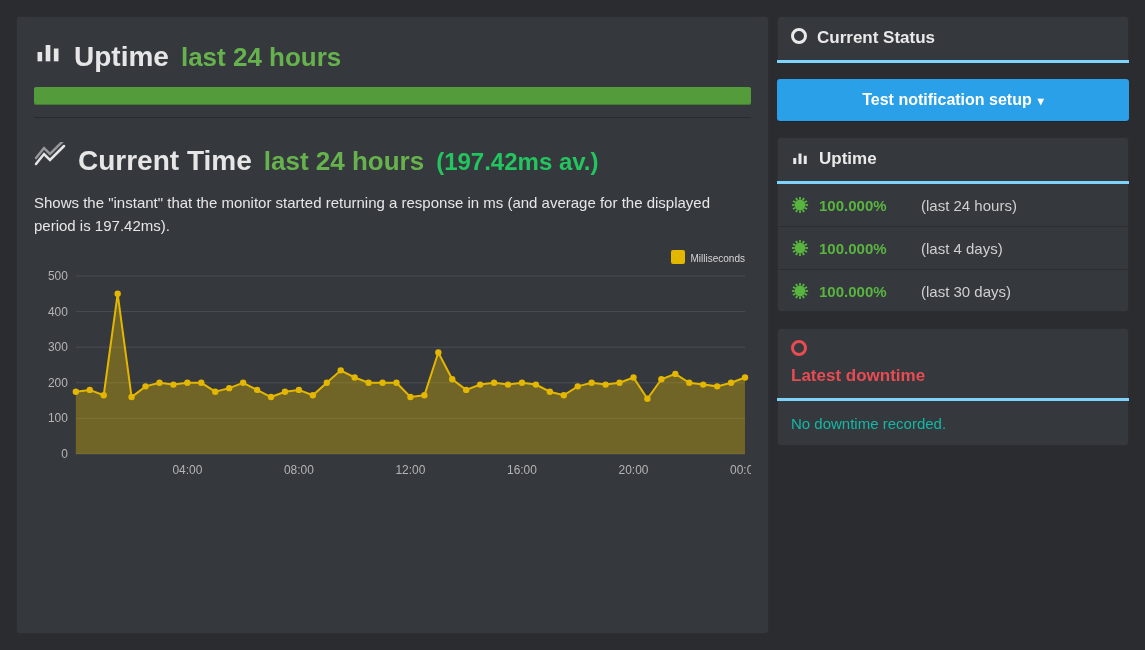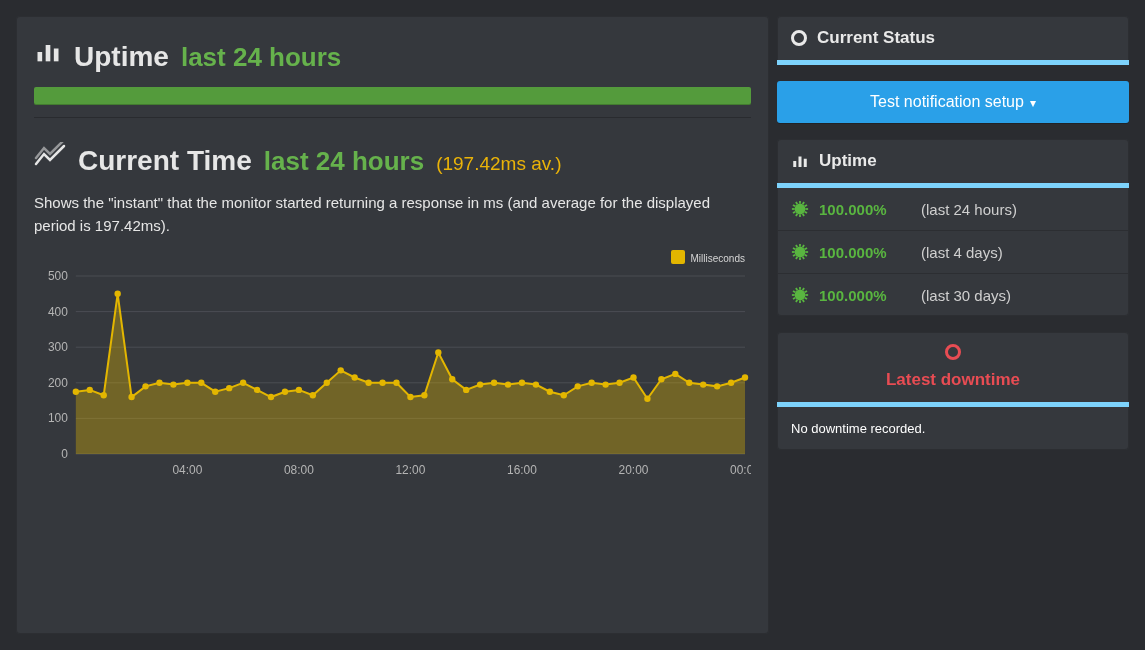--- a/index.html
+++ b/index.html
@@ -51,23 +51,23 @@
     font-size: 28px;
     font-weight: 700;
     color: #e6e6e6;
   }
   .sec-head .sub {
     font-size: 26px;
     font-weight: 600;
     color: #66b24c;
   }
   .sec-head .sub2 {
-    font-size: 19px;
-    font-weight: 400;
-    color: #eab308;
+    font-size: 24px;
+    font-weight: 700;
+    color: #22c55e;
   }
   
   .uptime-bar {
     height: 18px;
     width: 100%;
     background: #549b3c;
     border-radius: 2px;
     box-shadow: inset 0 -1px 0 rgba(0,0,0,.2);
   }
   hr.sep { border: none; border-top: 1px solid #292b2f; margin: 12px 0 24px; }
@@ -77,53 +77,53 @@
   .legend .swatch { display:inline-block; width:14px; height:14px; background:#e3b600; vertical-align:-2px; margin-right:6px; border-radius:2px;}
   .chart-wrap { position:relative; height:210px; margin-top:2px;}
   svg.chart { width:100%; height:100%; display:block; }
   .grid line { stroke:#4a4d53; stroke-width:1;}
   .area { fill: rgba(227,182,0,.35); }
   .line { stroke:#e3b600; stroke-width:2; fill:none;}
   .dot  { fill:#e3b600; }
 
   
   .panel-header {
-    display:flex; align-items:center; gap:10px;
+    display:flex; align-items:flex-start; gap:10px;
     padding: 12px 14px;
-    border-bottom: 5px solid #7dd3fc;
+    border-bottom: 3px solid #7dd3fc;
     font-size: 17px; font-weight:700; color:#e9e9e9;
   }
   .panel-header.danger { color:#e84c53;flex-direction:column; }
   .panel-body { padding: 14px; }
   .status-up {
     display:flex; align-items:center; gap:18px;
     font-size: 36px; font-weight:800; color:#59b540;
     padding: 6px 2px 10px;
   }
   .since { color:#cfcfcf; font-size:14px; }
   .btn-notify {
     display:block; width:100%;
     background:#2aa0e8; color:#fff; border:none;
     border-radius:3px;
     padding: 12px 10px;
-    font-size:16px; font-weight:400;
+    font-size:16px; font-weight:700;
     cursor:pointer;
     box-shadow: 0 1px 0 rgba(0,0,0,.2);
   }
   .btn-notify .caret { margin-left:6px; font-size:12px; }
   .uptime-list .row {
     display:flex; align-items:flex-end; gap:10px;
     padding:12px 14px;
     border-top:1px solid #2c2e32;
     color:#cfcfcf; font-size:15px;
   }
   .uptime-list .row:first-of-type { border-top:none;}
   .uptime-list .pct { color:#59b540; font-weight:700; min-width:92px;}
   .burst { width:18px; height:18px; display:inline-block; }
-  .panel-body.simple { color:#ffffff; font-size:13px; }
+  .panel-body.simple { color:#14b8a6; font-size:15px; }
 
   
   .bars svg, .trend svg, .dot-icon svg, .burst svg { display:block; }
 </style>
 </head>
 <body>
 
 <div class="wrap">
 
   <div class="main">

